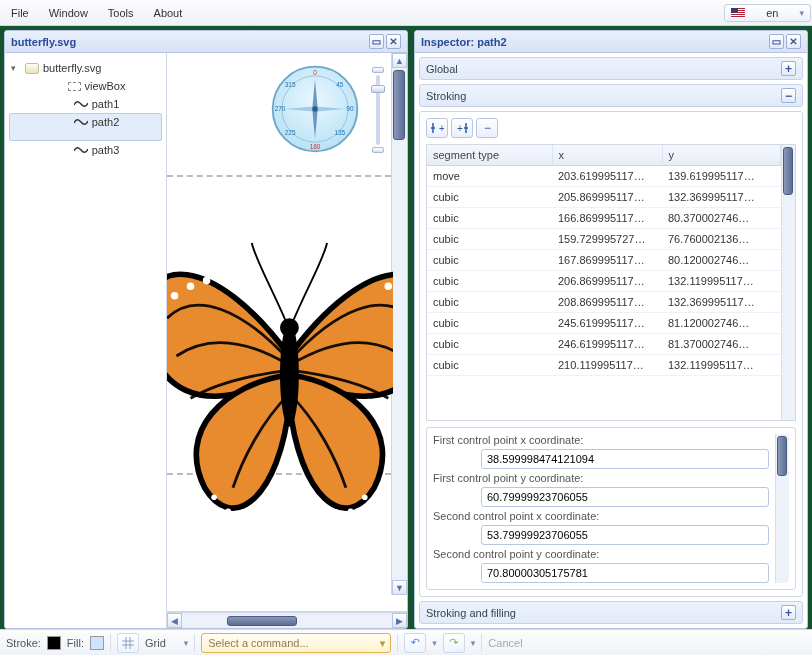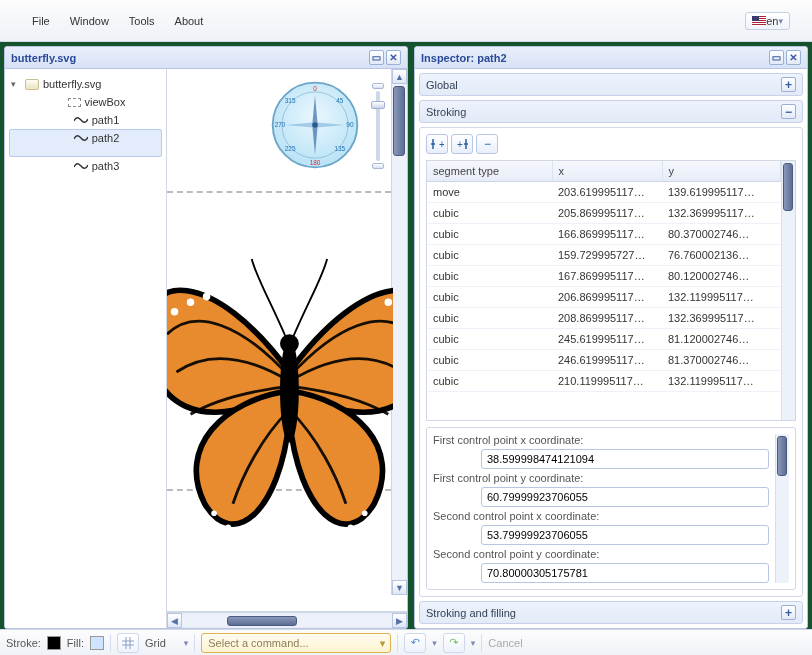--- a/index.html
+++ b/index.html
@@ -11,32 +11,32 @@
     width: 812px;
     height: 655px;
     overflow: hidden;
     display: flex;
     flex-direction: column;
   }
   
   .menubar {
     display: flex;
     align-items: center;
-    padding: 4px 22px;
+    padding: 4px 1px;
     background: linear-gradient(#fdfdfe, #eef1f7);
     border-bottom: 1px solid #d0d7e5;
-    height: 42px;
+    height: 26px;
   }
   .menubar .menu-item {
     padding: 3px 10px;
     cursor: default;
   }
   .menubar .spacer { flex: 1; }
   .lang-sel {
-    display: flex; align-items: center; gap: 0;
+    display: flex; align-items: center; gap: 21px;
     border: 1px solid #c7d0e2;
     border-radius: 3px;
     padding: 2px 6px;
     background: linear-gradient(#fff,#eef2fb);
   }
   .flag-us {
     width: 14px; height: 10px; display:inline-block;
     background: linear-gradient(to bottom, #b22234 0 10%, #fff 10% 20%, #b22234 20% 30%, #fff 30% 40%, #b22234 40% 50%, #fff 50% 60%, #b22234 60% 70%, #fff 70% 80%, #b22234 80% 90%, #fff 90% 100%);
     position: relative;
   }

